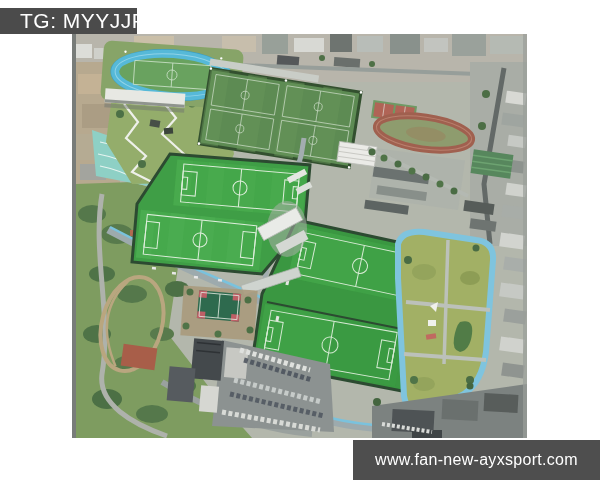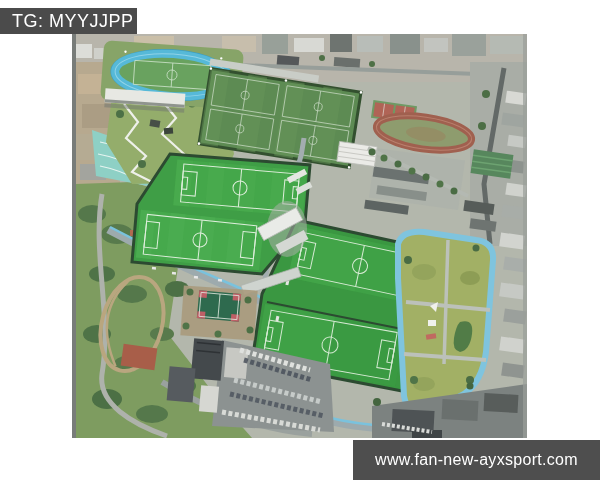--- a/index.html
+++ b/index.html
@@ -2,21 +2,21 @@
 <html><head>
 <meta charset="utf-8">
 <style>
   html,body{margin:0;padding:0;background:#ffffff;}
   .page{position:relative;width:600px;height:480px;background:#ffffff;overflow:hidden;
         font-family:"Liberation Sans",sans-serif;}
   .photo{position:absolute;left:72px;top:34px;width:455px;height:404px;overflow:hidden;}
   .photo svg{display:block;width:455px;height:404px;}
   .badge{position:absolute;color:#ffffff;white-space:nowrap;}
   .badge-tg{left:0;top:8px;width:137px;height:26px;background:#4b4b4b;
-            font-size:18px;line-height:26px;padding-left:12px;box-sizing:border-box;
+            font-size:21px;line-height:26px;padding-left:20px;box-sizing:border-box;
             letter-spacing:0.5px;z-index:5;}
   .badge-site{left:353px;top:440px;width:247px;height:40px;background:#4e4e4e;
               font-size:16px;line-height:40px;text-align:center;letter-spacing:0.3px;z-index:5;}
 </style>
 </head>
 <body>
 
 <div class="page">
 
   <div class="photo">

